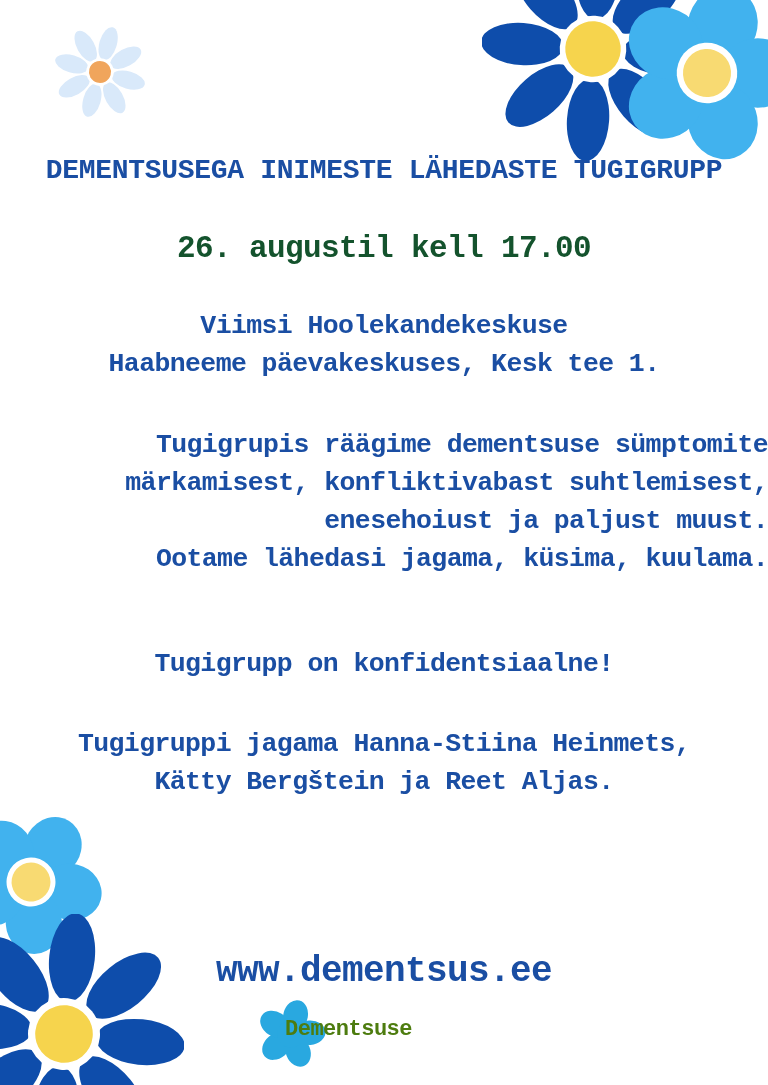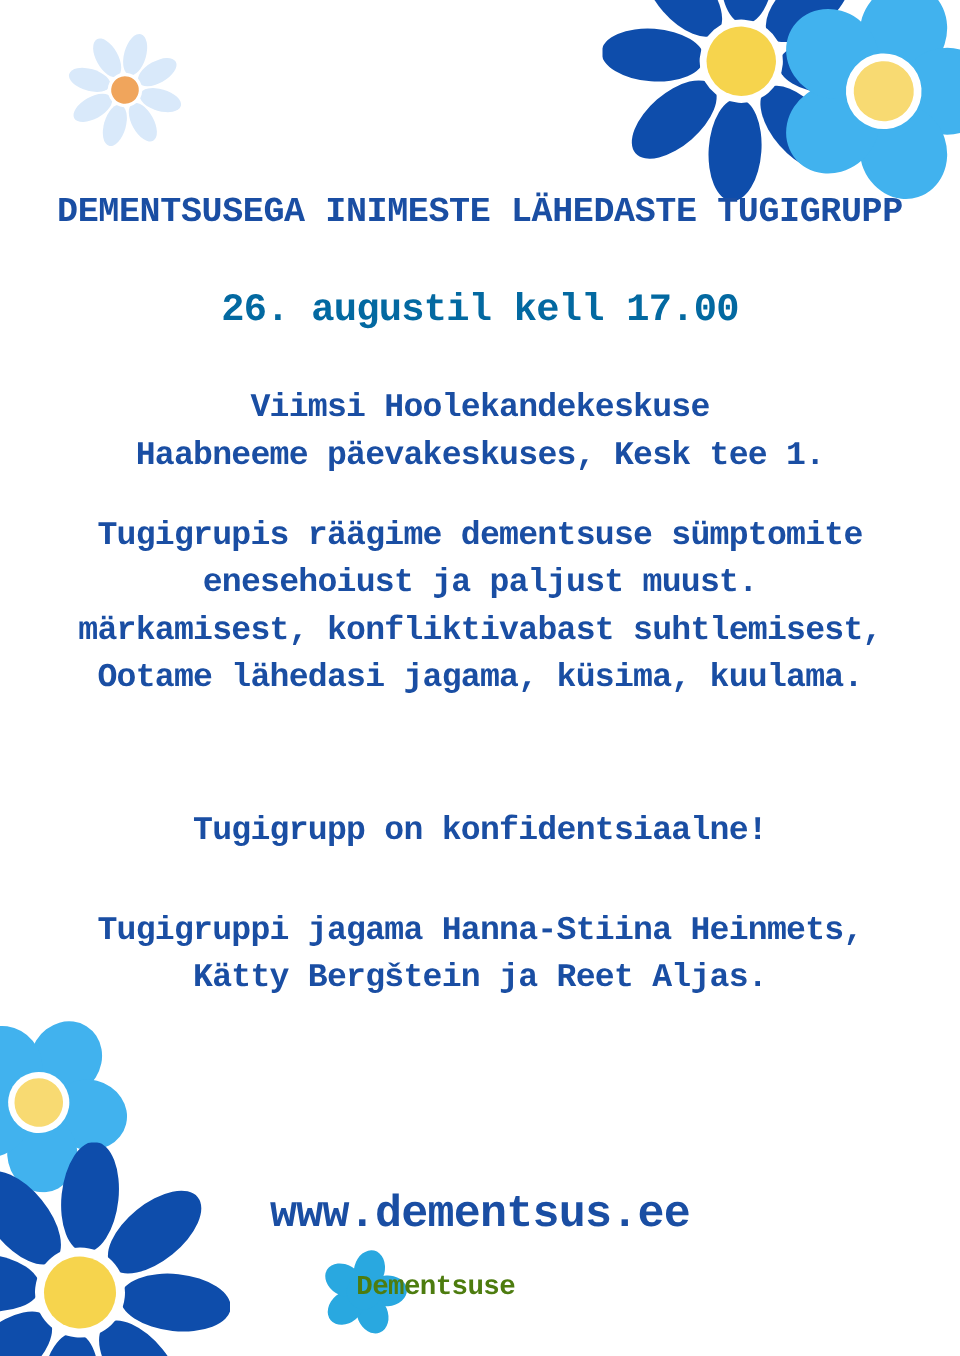--- a/index.html
+++ b/index.html
@@ -13,24 +13,24 @@
     -webkit-font-smoothing:antialiased;
   }
   .txt{
     position:absolute;left:0;width:768px;
     text-align:center;
     color:#1a4ea3;
     font-weight:bold;
     letter-spacing:-0.6px;
   }
   .title{top:153px;font-size:28px;line-height:36px;letter-spacing:-0.3px;}
-  .datetime{top:231px;font-size:31px;color:#0369a1;}
+  .datetime{top:231px;font-size:31px;color:#14532d;}
   .block2{font-size:26.5px;line-height:38px;}
   .location{top:307px;}
-  .description{top:409px;}
+  .description{top:426px;text-align:right;}
   .notes{top:633px;margin-top:12px;}
   .leaders{top:725px;}
   .registration{top:840px;}
   .website{top:951px;font-size:36px;}
   .flower{position:absolute;pointer-events:none;}
   
   .logo{position:absolute;left:255px;top:995px;width:260px;height:85px;}
   .logo-flower{position:absolute;left:0px;top:2px;width:72px;height:74px;}
   .logo-text{
     position:absolute;left:30px;top:22px;width:230px;
@@ -122,22 +122,22 @@
 
   <div class="txt datetime">26. augustil kell 17.00</div>
 
   <div class="txt block2 location">
     <div>Viimsi Hoolekandekeskuse</div>
     <div>Haabneeme päevakeskuses, Kesk tee 1.</div>
   </div>
 
   <div class="txt block2 description">
     <div>Tugigrupis räägime dementsuse sümptomite</div>
+    <div>märkamisest, konfliktivabast suhtlemisest,</div>
     <div>enesehoiust ja paljust muust.</div>
-    <div>märkamisest, konfliktivabast suhtlemisest,</div>
     <div>Ootame lähedasi jagama, küsima, kuulama.</div>
   </div>
 
   <div class="txt block2 notes">
     <div>Tugigrupp on konfidentsiaalne!</div>
   </div>
 
   <div class="txt block2 leaders">
     <div>Tugigruppi jagama Hanna-Stiina Heinmets,</div>
     <div>Kätty Bergštein ja Reet Aljas.</div>

